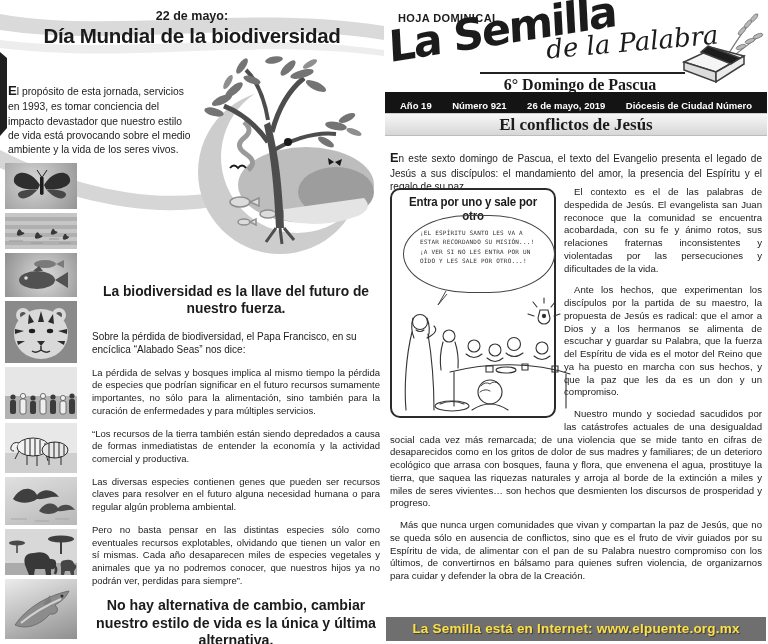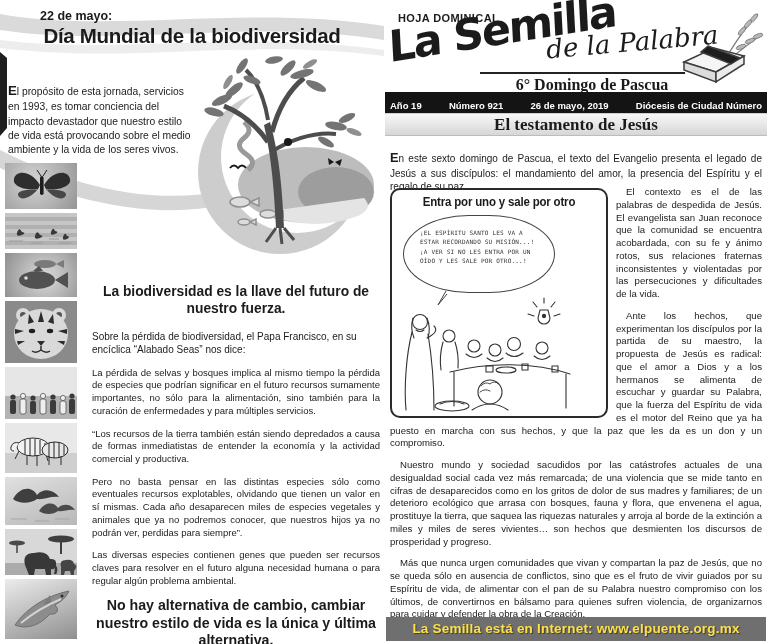--- a/index.html
+++ b/index.html
@@ -4,21 +4,21 @@
 <style>
   html,body{margin:0;padding:0;background:#e9e9e9;}
   .sheet{position:relative;width:768px;height:644px;background:#fff;overflow:hidden;
          font-family:"Liberation Sans",sans-serif;color:#1b1b1b;}
   .page{position:absolute;top:0;height:644px;}
   #pageL{left:0;width:384px;}
   #pageR{left:384px;width:384px;}
 
   
   .swoosh{position:absolute;left:0;top:0;width:384px;height:240px;z-index:0;}
-  .dateline{position:absolute;top:9px;left:40px;width:320px;text-align:left;
+  .dateline{position:absolute;top:9px;left:32px;width:320px;text-align:center;
             font-size:12.5px;font-weight:800;z-index:2;}
   .main-title{position:absolute;top:24px;left:10px;width:364px;text-align:center;
               font-size:20.5px;font-weight:800;letter-spacing:-.3px;z-index:2;}
   .lead-intro{position:absolute;top:72px;left:8px;width:188px;font-size:10.3px;
               line-height:1.38;z-index:2;}
   .dropcap::first-letter{font-weight:800;font-size:1.28em;}
   .tree{position:absolute;left:184px;top:50px;width:200px;height:218px;z-index:1;}
   .photo-strip{position:absolute;left:5px;top:163px;width:72px;z-index:2;}
   .photo{width:72px;margin-bottom:4px;overflow:hidden;background:#bdbdbd;}
   .photo svg{display:block;width:72px;height:100%;}
@@ -38,35 +38,35 @@
   .closing{font-size:14.2px;font-weight:800;text-align:center;line-height:1.22;margin-top:2px;}
 
   
   .kicker{position:absolute;top:12px;left:14px;font-size:11px;font-weight:800;letter-spacing:.4px;}
   .title-main{position:absolute;top:22px;left:6px;font-size:43px;font-weight:800;
               font-family:"DejaVu Sans",sans-serif;letter-spacing:-2px;
               transform:rotate(-9deg) skewX(-6deg);transform-origin:left bottom;white-space:nowrap;}
   .title-sub{position:absolute;top:27px;left:162px;font-size:26px;font-family:"DejaVu Serif",serif;
              font-style:italic;transform:rotate(-5deg);white-space:nowrap;}
   .mast-rule{position:absolute;top:72px;left:96px;width:205px;height:2px;background:#222;}
-  .edition{position:absolute;top:76px;left:58px;width:300px;text-align:center;
+  .edition{position:absolute;top:76px;left:46px;width:300px;text-align:center;
            font-family:"Liberation Serif",serif;font-weight:bold;font-size:16px;}
   .logo{position:absolute;top:6px;right:4px;width:96px;height:84px;}
   .info-bar{position:absolute;top:92px;left:1px;width:382px;height:26px;background:#141414;
             color:#fff;display:flex;align-items:center;justify-content:space-between;
-            padding:0 5px;box-sizing:border-box;font-size:9.5px;font-weight:bold;}
+            padding:0 15px;box-sizing:border-box;font-size:9.5px;font-weight:bold;}
   .heading-bar{position:absolute;top:113px;left:1px;width:382px;height:23px;
                background:linear-gradient(#f7f7f7,#d7d7d7);border-top:1px solid #cfcfcf;
                border-bottom:1px solid #bdbdbd;text-align:center;box-sizing:border-box;
                font-family:"Liberation Serif",serif;font-weight:bold;font-size:17px;line-height:22px;}
   .r-intro{position:absolute;top:140px;left:6px;width:372px;font-size:10px;line-height:1.32;
            text-align:justify;}
   .article{position:absolute;top:186px;left:6px;width:372px;}
   .article p{font-size:9.6px;line-height:1.33;text-align:justify;margin:0 0 9px;text-indent:10px;}
-  .comic{float:left;width:218px;height:230px;border:2px solid #2b2b2b;border-radius:10px;
+  .comic{float:left;width:166px;height:230px;border:2px solid #2b2b2b;border-radius:10px;
          margin:2px 8px 4px 0;position:relative;box-sizing:border-box;background:#fff;}
   .comic-title{text-align:center;font-weight:800;font-size:12.5px;margin-top:5px;
                transform:scaleX(.92);letter-spacing:-.2px;}
   .bubble{position:absolute;top:25px;left:11px;width:152px;height:78px;border:1.3px solid #444;
           border-radius:50%/58%;padding:12px 14px 0 16px;box-sizing:border-box;font-size:6px;
           line-height:1.55;letter-spacing:.2px;font-family:"DejaVu Sans Mono",monospace;color:#333;}
   .bubble-tail{position:absolute;top:101px;left:44px;width:12px;height:15px;overflow:visible;}
   .comic-svg{position:absolute;bottom:2px;left:2px;width:178px;height:118px;}
   .footer-bar{position:absolute;top:617px;left:2px;width:380px;height:24px;background:#6f6f6f;
               color:#fde047;text-align:center;font-weight:800;font-size:13.5px;line-height:24px;
@@ -268,22 +268,22 @@
           <path d="M16,44 C28,34 42,26 56,20" stroke="#d2d2d2" stroke-width="2" fill="none"></path>
         </svg>
       </div>
     </div>
 
     <div class="left-col">
       <h2 class="section-heading">La biodiversidad es la llave del futuro de nuestro fuerza.</h2>
       <p class="lead-in">Sobre la pérdida de biodiversidad, el Papa Francisco, en su encíclica “Alabado Seas” nos dice:</p>
       <p class="q">La pérdida de selvas y bosques implica al mismo tiempo la pérdida de especies que podrían significar en el futuro recursos sumamente importantes, no sólo para la alimentación, sino también para la curación de enfermedades y para múltiples servicios.</p>
       <p class="q">“Los recursos de la tierra también están siendo depredados a causa de formas inmediatistas de entender la economía y la actividad comercial y productiva.</p>
+      <p class="q">Las diversas especies contienen genes que pueden ser recursos claves para resolver en el futuro alguna necesidad humana o para regular algún problema ambiental.</p>
       <p class="q">Pero no basta pensar en las distintas especies sólo como eventuales recursos explotables, olvidando que tienen un valor en sí mismas. Cada año desaparecen miles de especies vegetales y animales que ya no podremos conocer, que nuestros hijos ya no podrán ver, perdidas para siempre”.</p>
-      <p class="q">Las diversas especies contienen genes que pueden ser recursos claves para resolver en el futuro alguna necesidad humana o para regular algún problema ambiental.</p>
       <div class="closing">No hay alternativa de cambio, cambiar nuestro estilo de vida es la única y última alternativa.</div>
     </div>
   </div>
 
   <div class="page" id="pageR">
 
     <div class="kicker">HOJA DOMINICAL</div>
     <div class="title-main">La Semilla</div>
     <div class="title-sub">de la Palabra</div>
     <div class="mast-rule"></div>
@@ -310,21 +310,21 @@
       </g>
     </svg>
 
     <div class="info-bar">
       <span>Año  19</span>
       <span>Número 921</span>
       <span>26 de mayo, 2019</span>
       <span>Diócesis de Ciudad Número</span>
     </div>
 
-    <div class="heading-bar">El testamento de Jesús</div>
+    <div class="heading-bar">El conflictos de Jesús</div>
 
     <p class="r-intro dropcap">En este sexto domingo de Pascua, el texto del Evangelio presenta el legado de Jesús a sus discípulos: el mandamiento del amor, la presencia del Espíritu y el regalo de su paz.</p>
 
     <div class="article">
       <div class="comic">
         <div class="comic-title">Entra por uno y sale por otro</div>
         <div class="bubble">
           <div>¡EL ESPÍRITU SANTO LES VA A ESTAR RECORDANDO SU MISIÓN...!</div>
           <div>¡A VER SI NO LES ENTRA POR UN OÍDO Y LES SALE POR OTRO...!</div>
         </div>

